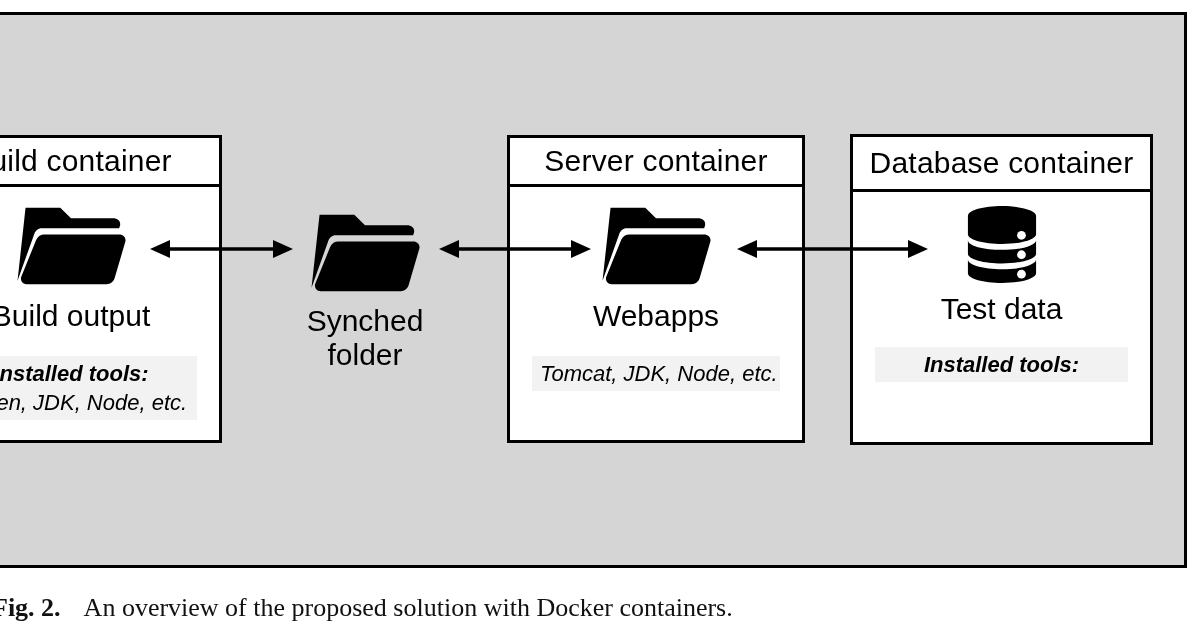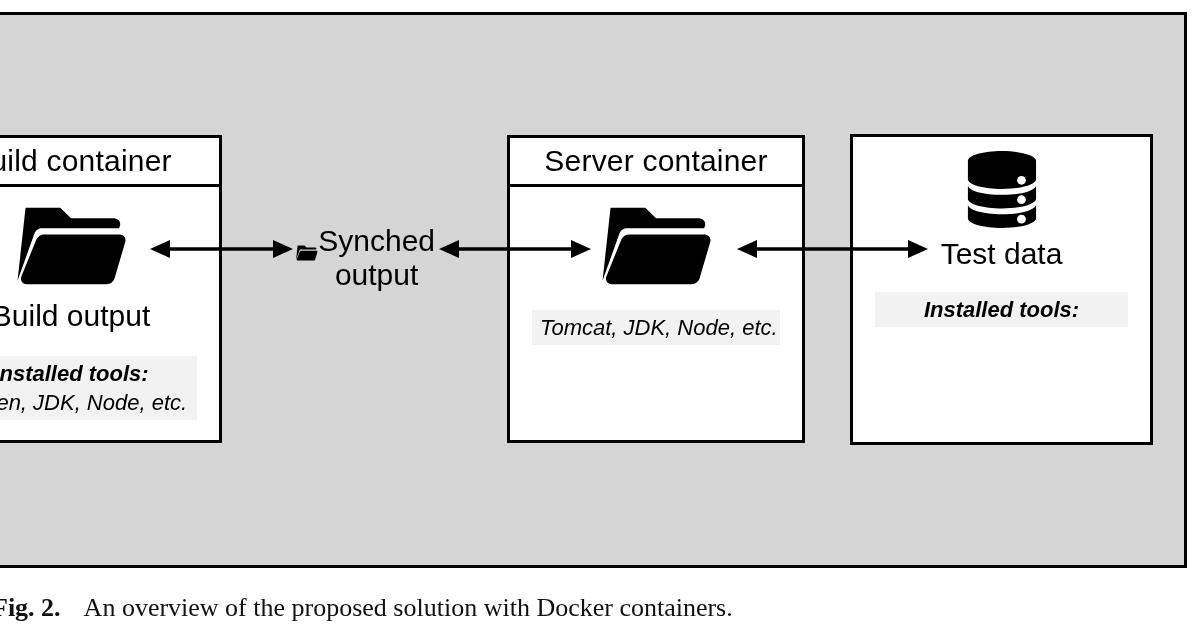--- a/index.html
+++ b/index.html
@@ -37,21 +37,21 @@
   .tools {
     margin-top:23px; width:calc(100% - 44px); box-sizing:border-box;
     background:var(--note-bg,#f2f2f2); padding:3px 8px;
     font-size:22px; line-height:29px; font-style:italic; text-align:center;
     white-space:nowrap;
   }
   .cbox.database .tools { margin-top:21px; }
   .tools b { font-weight:bold; font-style:italic; }
   .synched {
     position:absolute; left:295px; top:212px; width:140px;
-    display:flex; align-items:center;
+    display:flex; flex-direction:column; align-items:center;
   }
   .synched-label { margin-top:10px; font-size:30px; line-height:34px; text-align:center; white-space:nowrap; }
   .arrows { position:absolute; left:0; top:0; width:1200px; height:640px; pointer-events:none; }
   .arrows line    { stroke:var(--ink,#000); stroke-width:3.5px; }
   .arrows polygon { fill:var(--ink,#000); }
   .caption {
     position:absolute; left:-8px; top:592px;
     font-family:"Liberation Serif","DejaVu Serif",serif;
     font-size:26px; line-height:32px; white-space:nowrap; color:#111;
   }
@@ -96,37 +96,39 @@
       </div>
     </div>
   </div>
 
   <div class="synched">
     <svg class="folder-svg" viewBox="0 0 132 92">
         <use href="#folder-glyph"></use>
       </svg>
     <div class="synched-label">
       <div>Synched</div>
-      <div>output</div>
+      <div>folder</div>
     </div>
   </div>
 
   <div class="cbox server">
     <div class="cbox-header">Server container</div>
     <div class="cbox-body">
       <svg class="folder-svg" viewBox="0 0 132 92">
           <use href="#folder-glyph"></use>
         </svg>
+      <div class="item-label">Webapps</div>
       <div class="tools">
         <div>Tomcat, JDK, Node, etc.</div>
       </div>
     </div>
   </div>
 
   <div class="cbox database">
+    <div class="cbox-header">Database container</div>
     <div class="cbox-body">
       <svg class="db-svg" viewBox="0 0 76 86">
           <use href="#db-glyph"></use>
         </svg>
       <div class="item-label">Test data</div>
       <div class="tools">
         <div><b>Installed tools:</b><span></span></div>
       </div>
     </div>
   </div>

